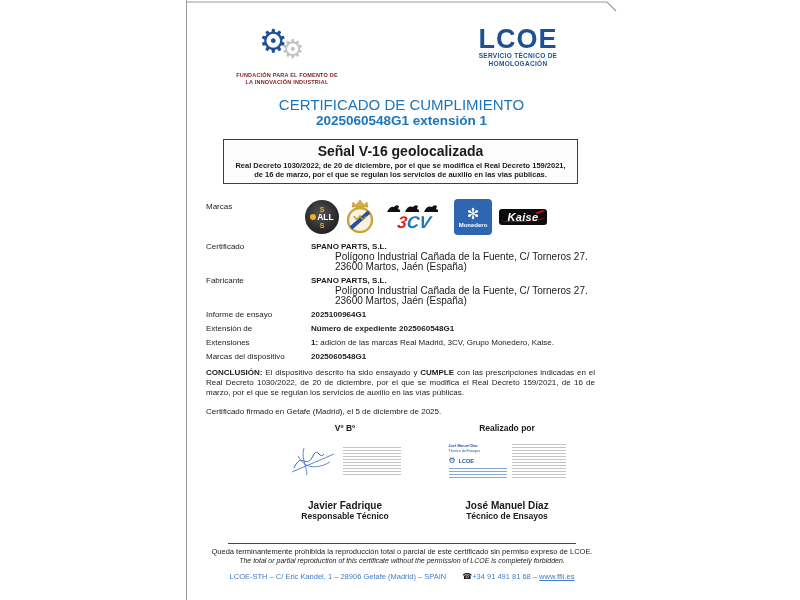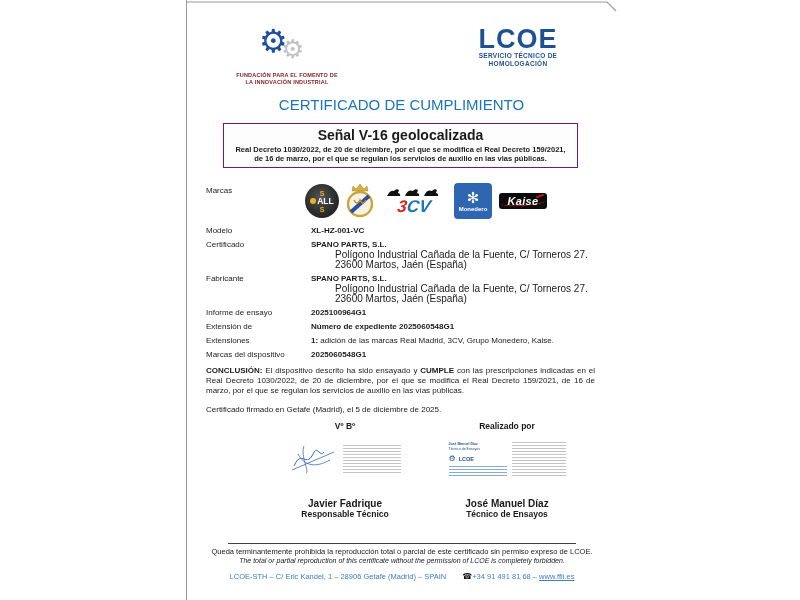--- a/index.html
+++ b/index.html
@@ -116,20 +116,21 @@
       </div>
       <div class="lcoe">
         <div class="lcoe-name">LCOE</div>
         <div class="lcoe-sub">SERVICIO TÉCNICO DE</div>
         <div class="lcoe-sub">HOMOLOGACIÓN</div>
       </div>
     </div>
 
     <div class="title">
       <div class="title-l1">CERTIFICADO DE CUMPLIMIENTO</div>
+      <div class="title-l2">2025060548G1 extensión 1</div>
     </div>
 
     <div class="pbox">
       <div class="pbox-title">Señal V-16 geolocalizada</div>
       <div class="pbox-sub">Real Decreto 1030/2022, de 20 de diciembre, por el que se modifica el Real Decreto 159/2021, de 16 de marzo, por el que se regulan los servicios de auxilio en las vias públicas.</div>
     </div>
 
     <div class="details">
 
       <div class="drow">
@@ -162,24 +163,20 @@
               <span class="mon-flake">✻</span>
               <span class="mon-lbl">Monedero</span>
             </div>
             <div class="kaise">
               <span>Kaise</span>
             </div>
           </div>
         </div>
       </div>
 
-      <div class="drow">
-        <div class="dlabel">Modelo</div>
-        <div class="dval b">XL-HZ-001-VC</div>
-      </div>
 
       <div class="drow">
         <div class="dlabel">Certificado</div>
         <div class="dval">
           <div class="b">SPANO PARTS, S.L.</div>
           <div class="addr">Polígono Industrial Cañada de la Fuente, C/ Torneros 27.</div>
           <div class="addr">23600 Martos, Jaén (España)</div>
         </div>
       </div>
 

